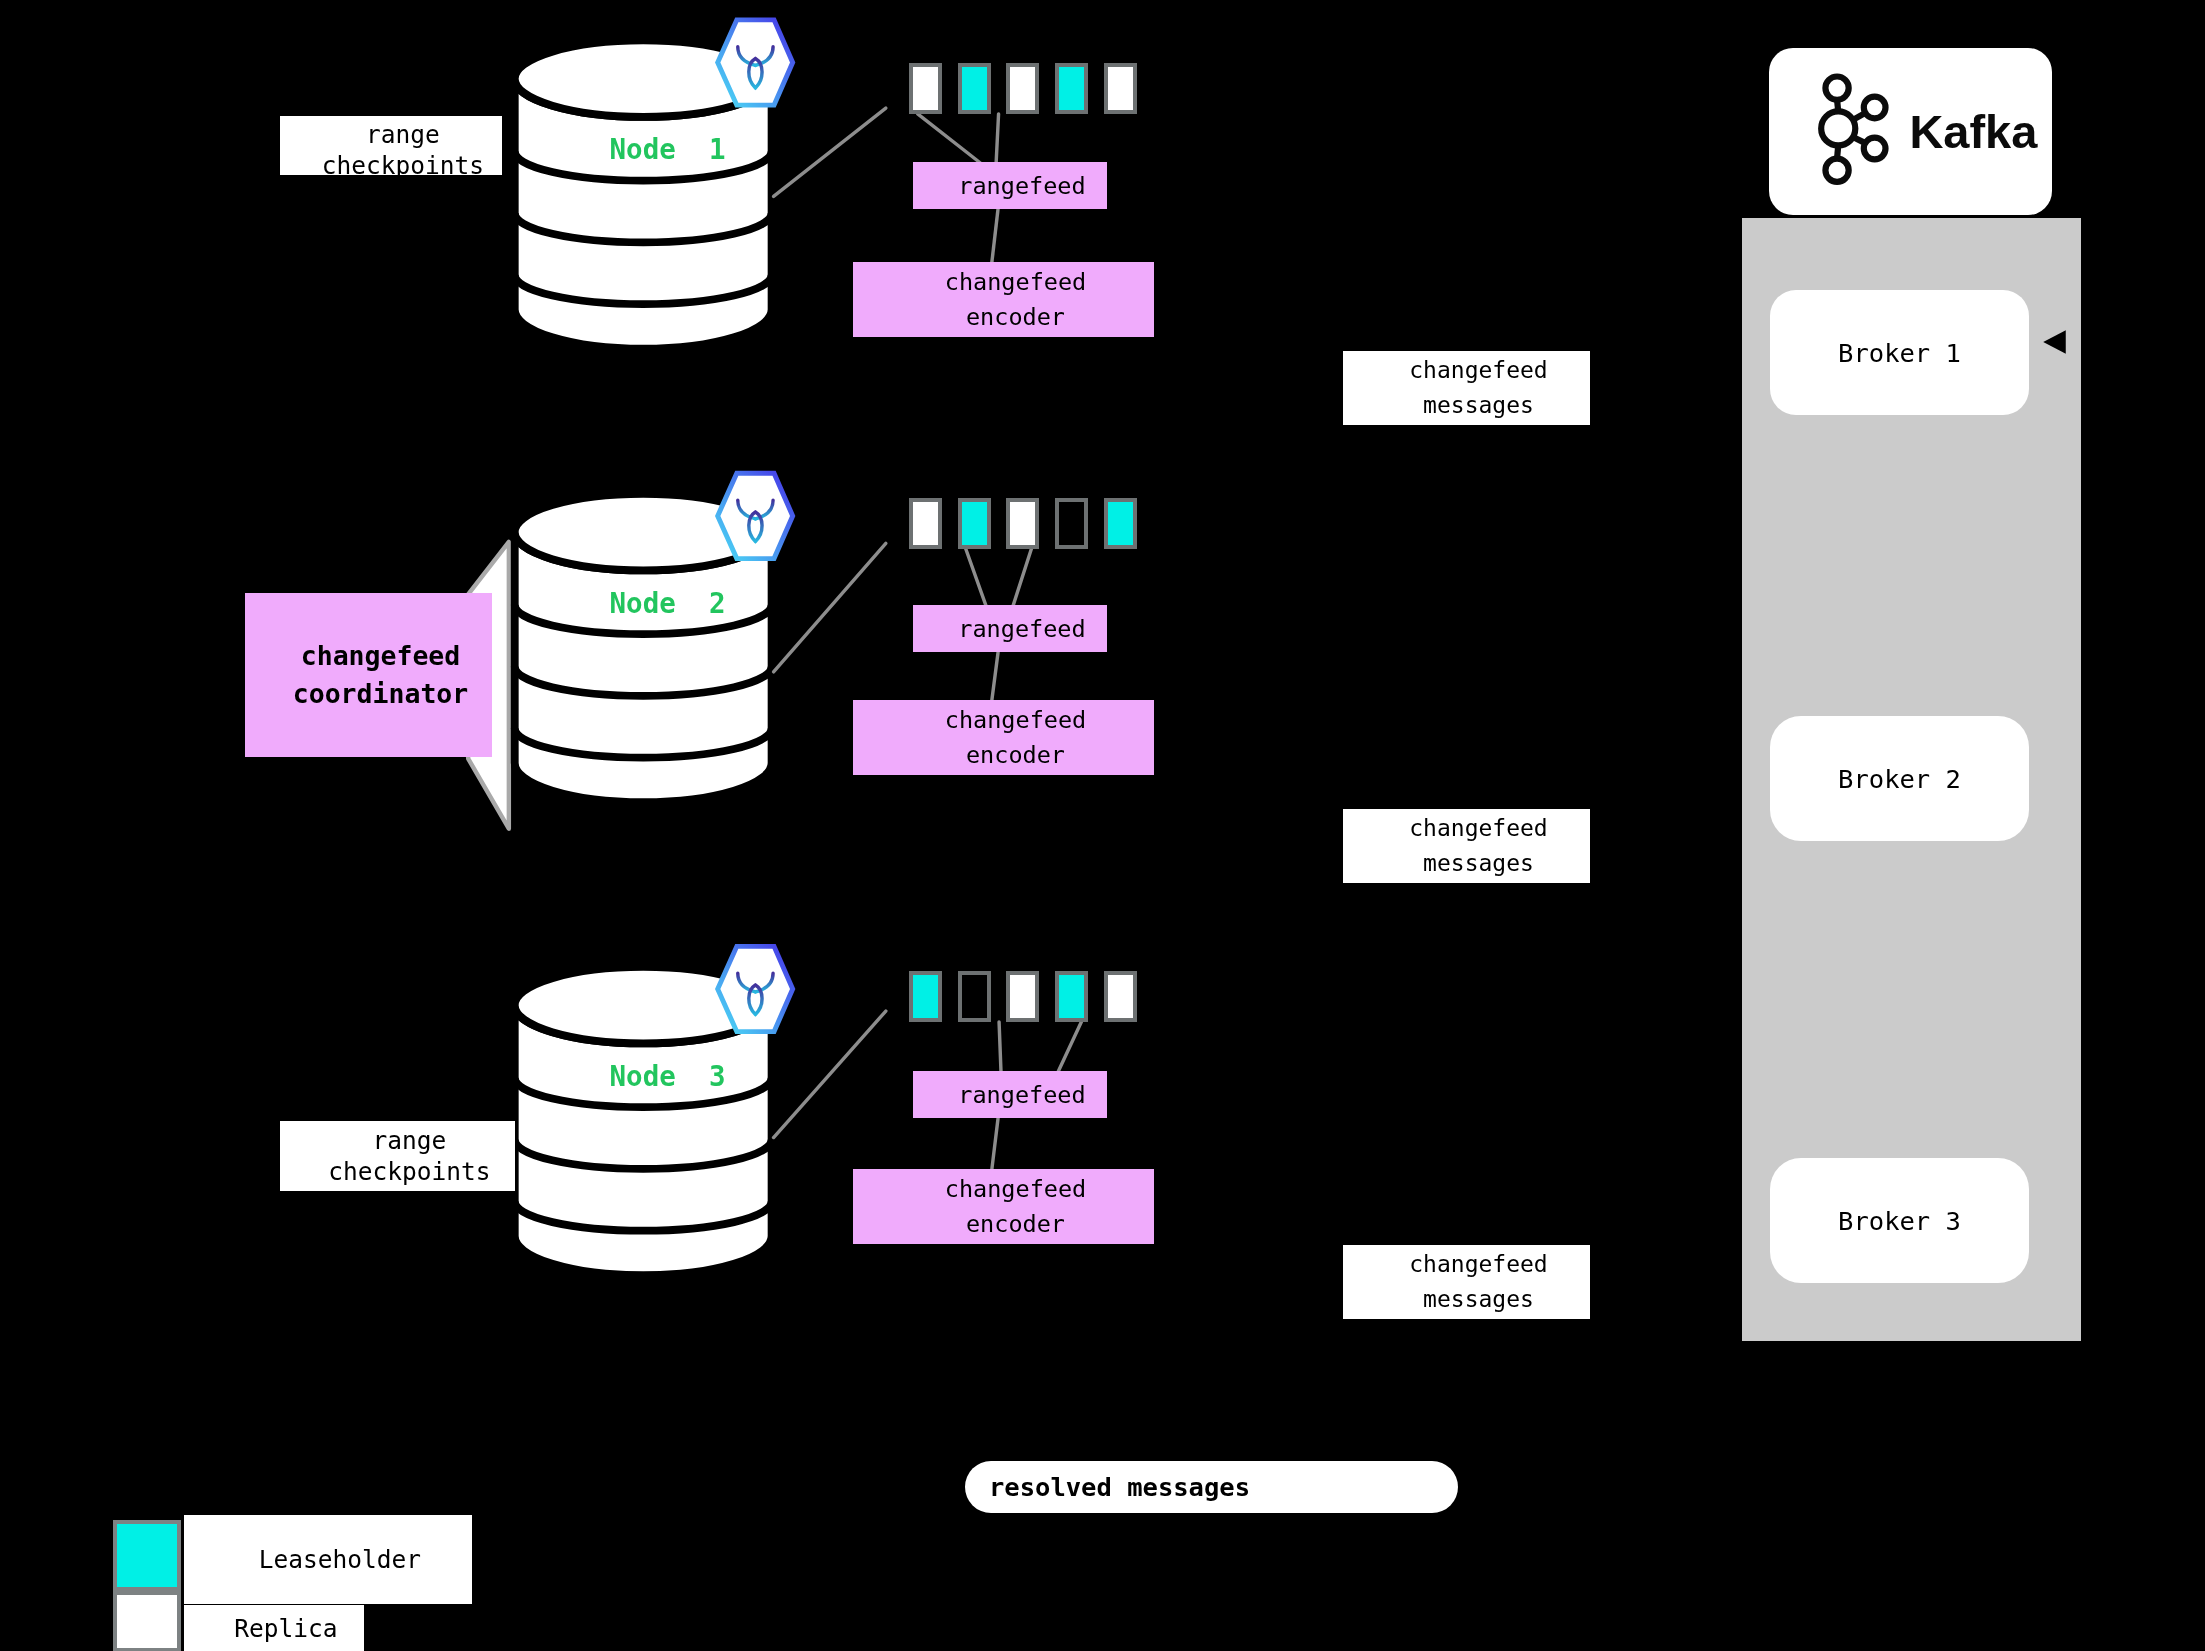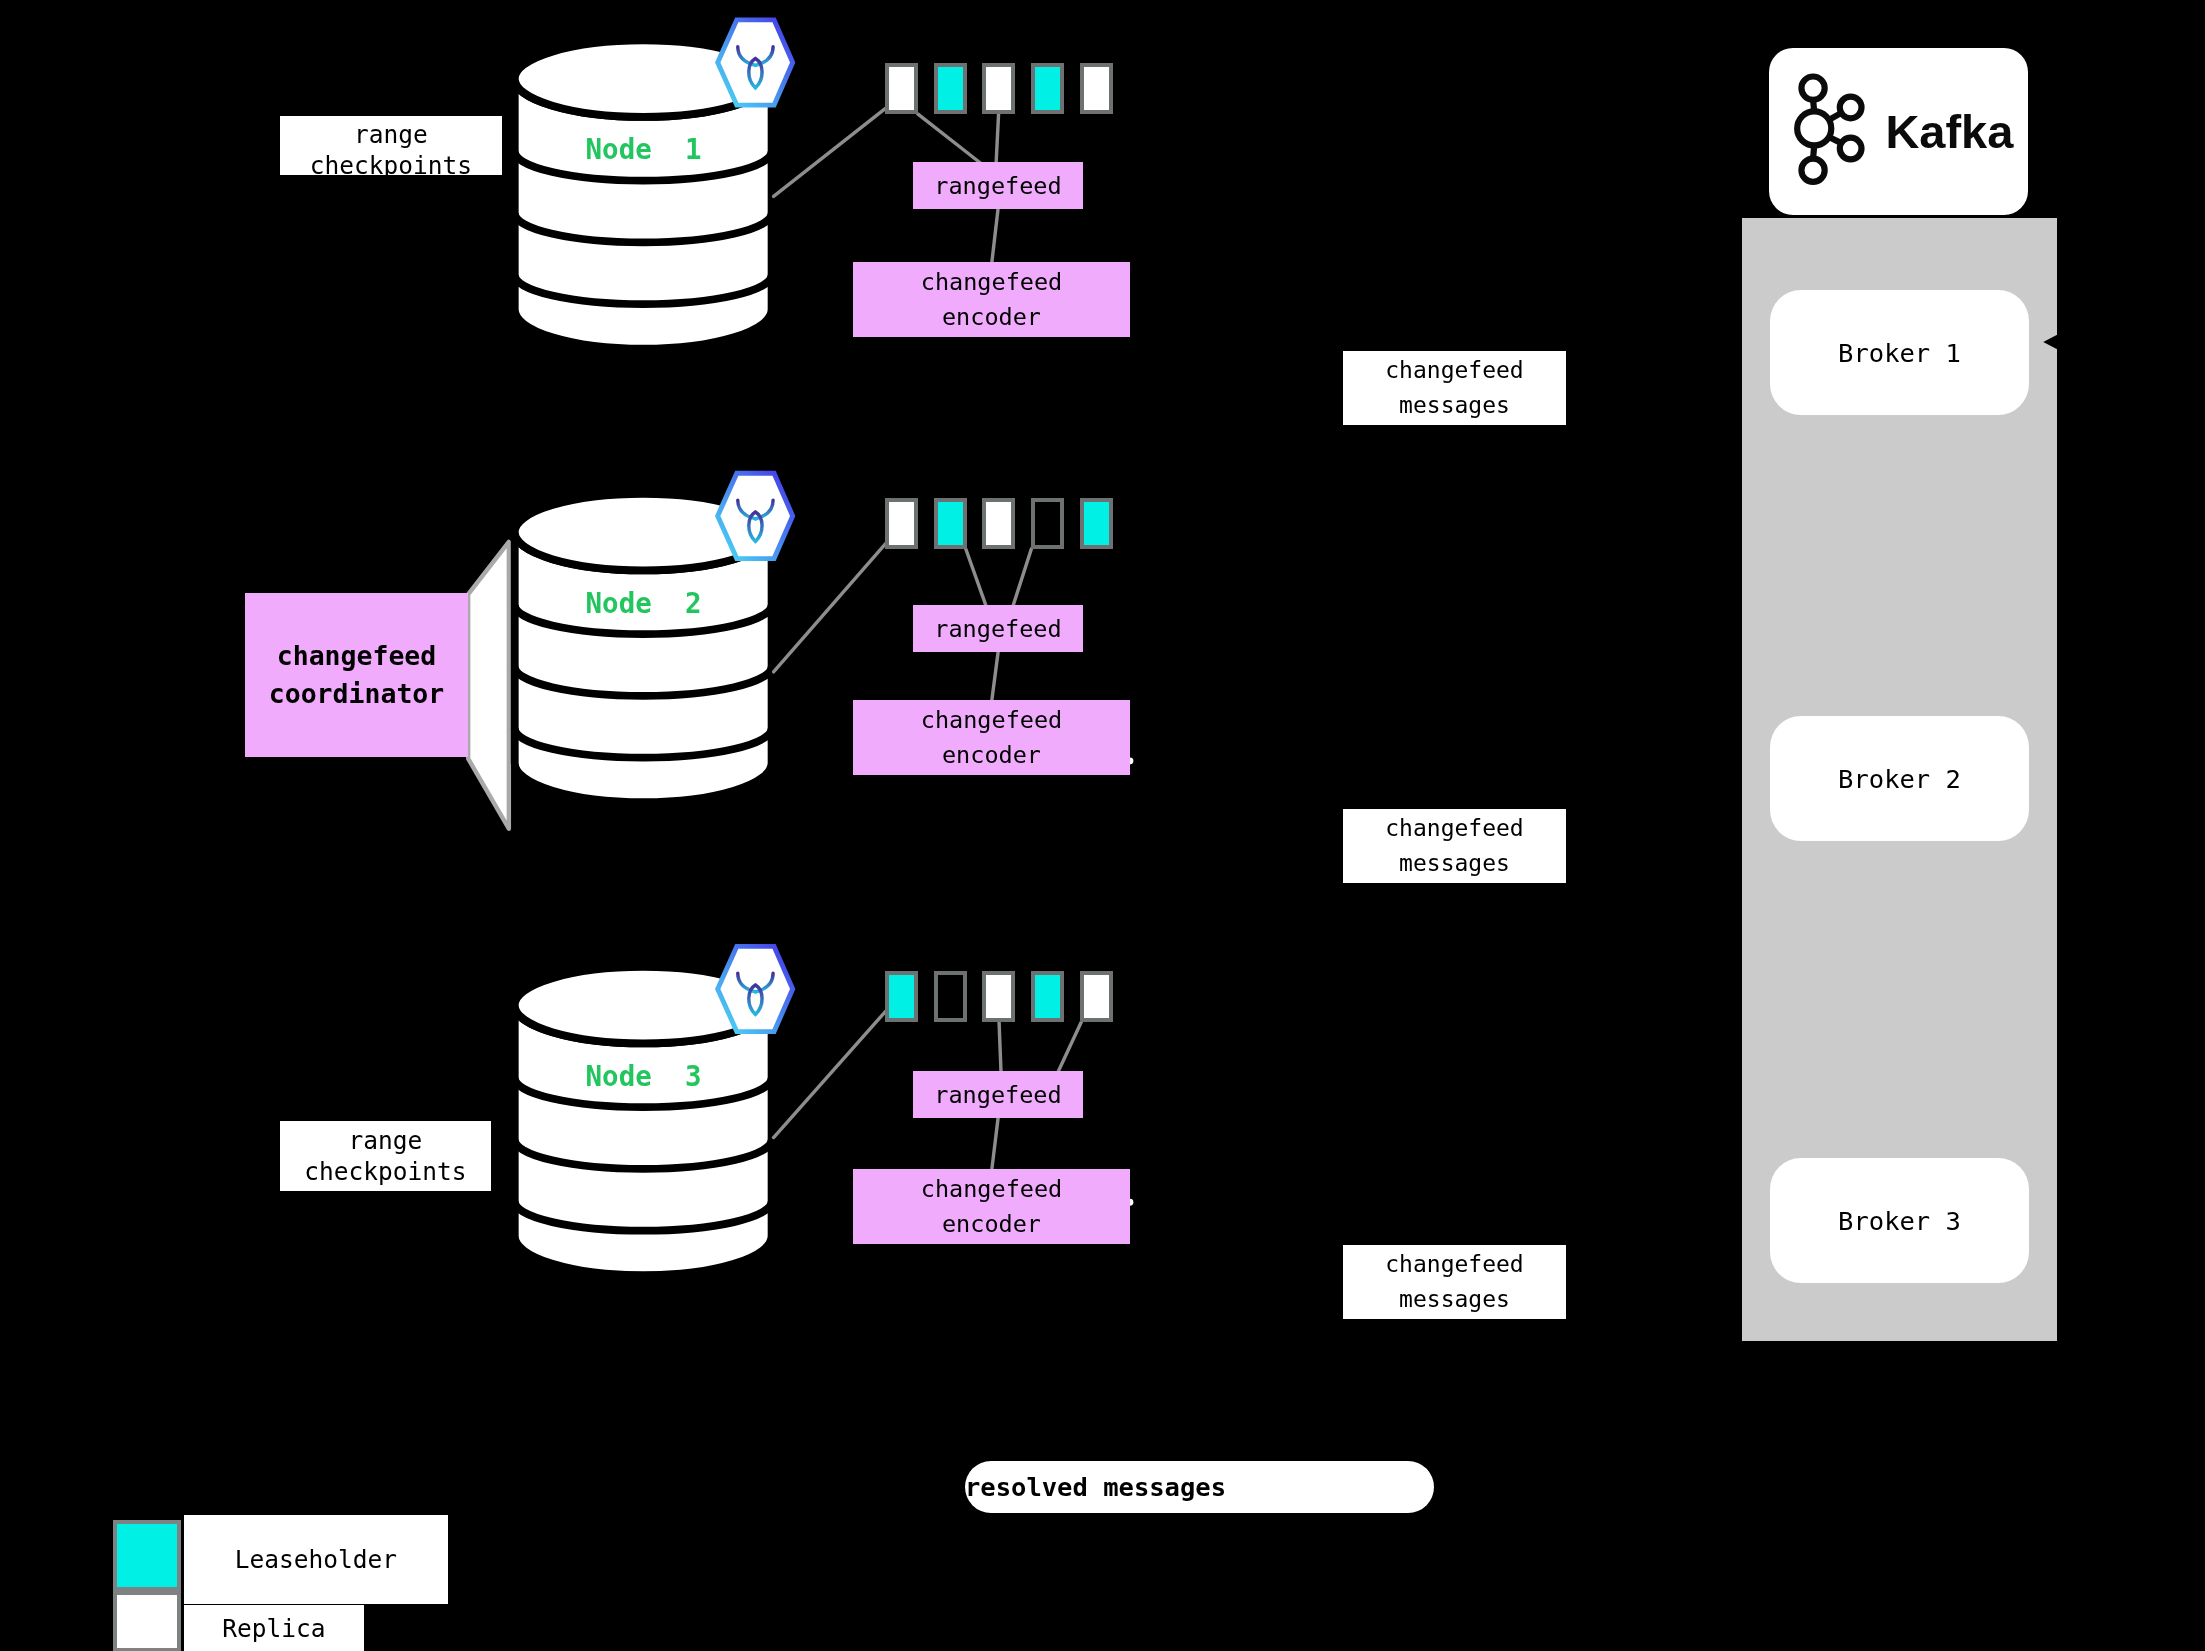--- a/index.html
+++ b/index.html
@@ -1,25 +1,25 @@
 <!DOCTYPE html>
 <html style="font-size:7.8px"><head>
 <meta charset="utf-8">
 <style>
   html,body{margin:0;padding:0;background:#000;}
   .canvas{position:relative;width:2205px;height:1652px;background:#000;overflow:hidden;
           font-family:"DejaVu Sans Mono","Liberation Mono",monospace;}
-  .abs{position:absolute;}
+  .abs{position:absolute;padding-left:24px;}
   .shapes{position:absolute;left:0;top:0;z-index:3;pointer-events:none;}
 
   
   .cluster{left:1742px;top:218px;width:315px;height:1123px;background:#cbcbcb;z-index:1;}
   .broker{position:absolute;left:28px;width:259px;height:125px;background:#fff;border-radius:31px;
           display:flex;align-items:center;justify-content:center;font-size:25.5px;color:#000;}
-  .broker.b1{top:72px;} .broker.b2{top:498px;} .broker.b3{top:940px;}
+  .broker.b1{top:72px;border-radius:26px;} .broker.b2{top:498px;} .broker.b3{top:940px;}
 
   
   .kafkabox{left:1769px;top:48px;width:259px;height:167px;background:#fff;z-index:2;
             display:flex;align-items:center;justify-content:center;gap:8.8px;border-radius:24px;}
   .kafkaword{font-family:"Liberation Sans",sans-serif;font-weight:700;font-size:47px;color:#0b0b0b;}
 
   
   .txt{z-index:4;display:flex;flex-direction:column;align-items:center;justify-content:center;
        color:#000;text-align:center;}
   .whitebox{background:#fff;}

